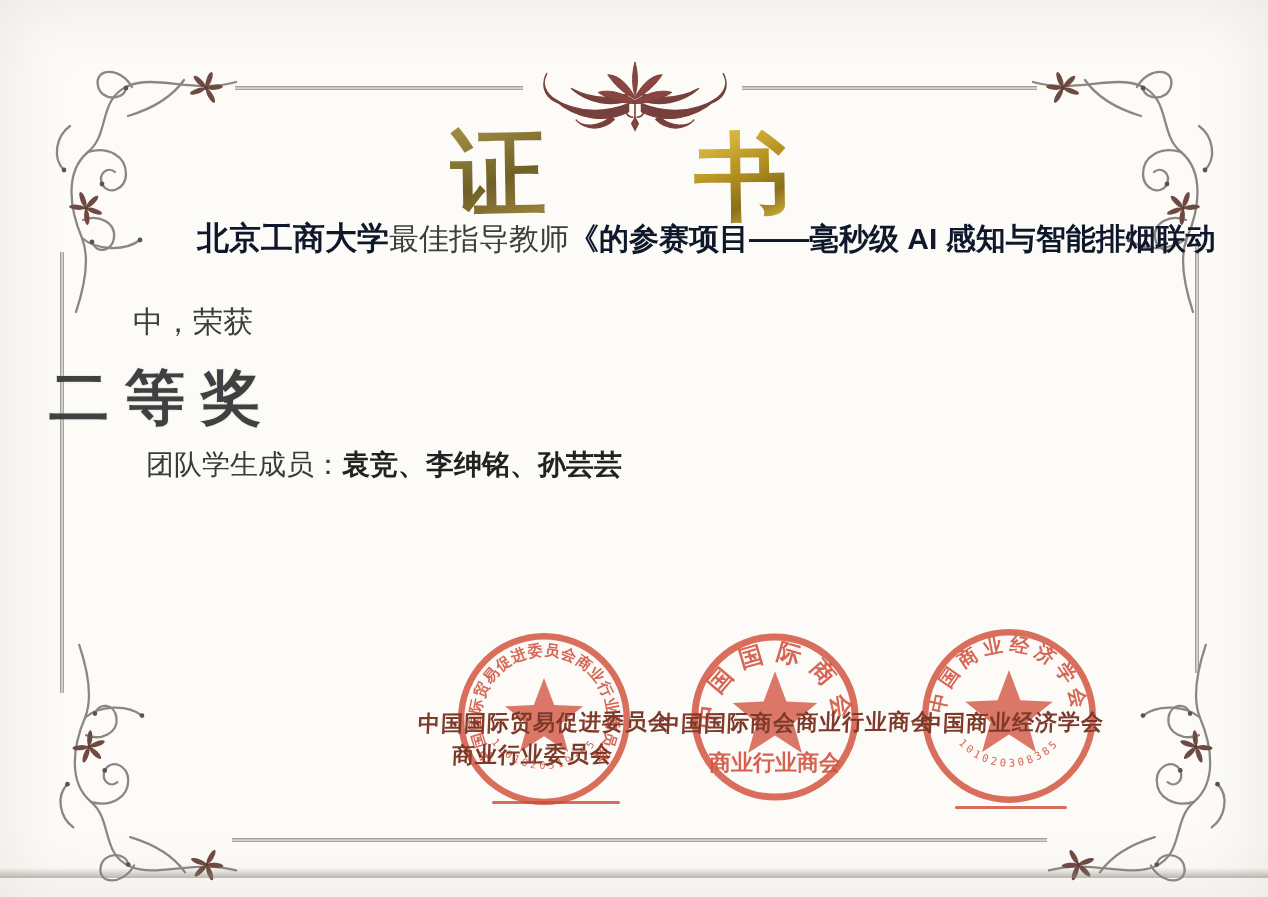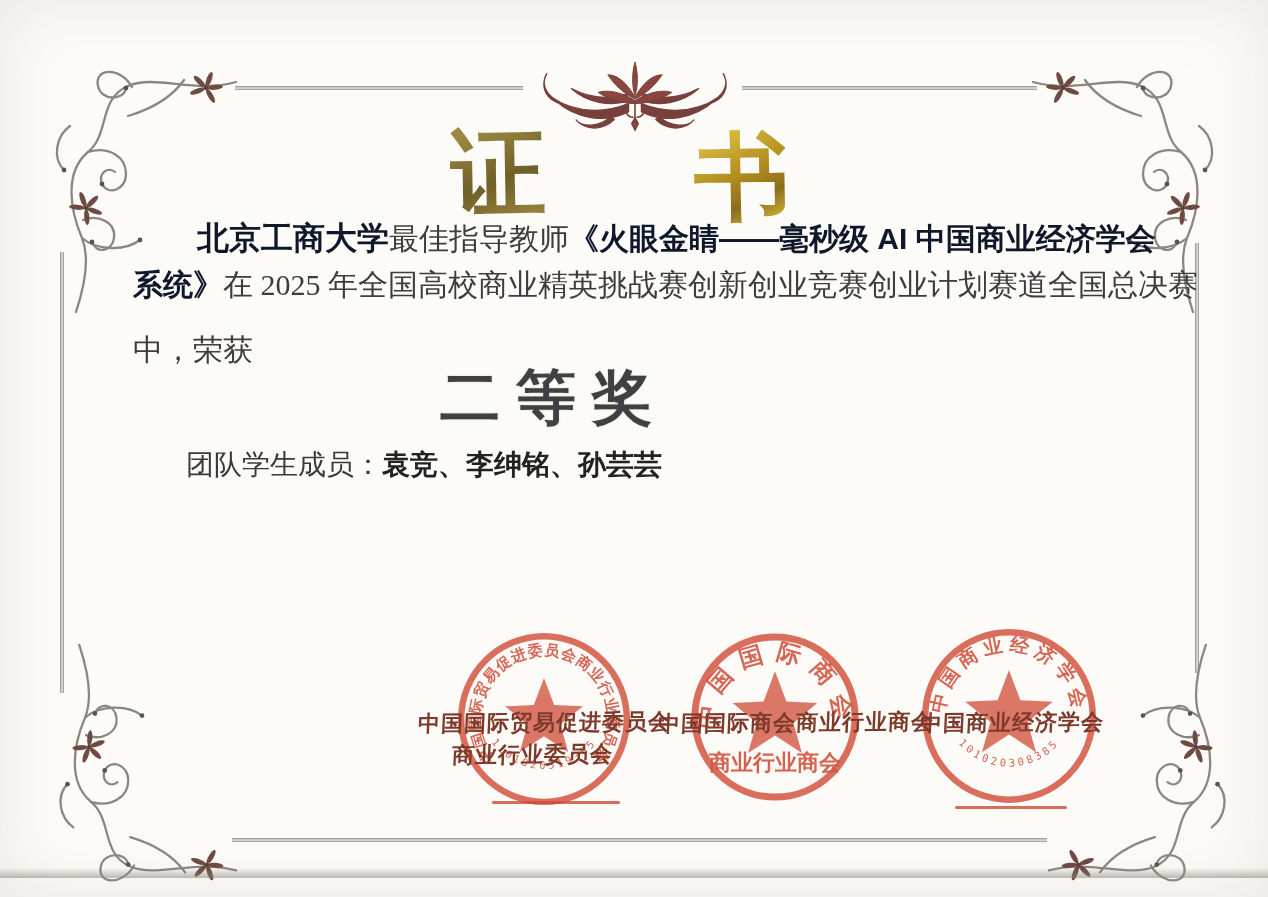--- a/index.html
+++ b/index.html
@@ -28,27 +28,28 @@
   }
   .title-char.bright{
     background:linear-gradient(155deg,#e3c24a 5%,#b3901f 45%,#8a6f1c 70%,#d8b83e 95%);
     -webkit-background-clip:text;background-clip:text;
   }
   
   .bodyline{font-size:30px;color:#3c3c3c;white-space:nowrap;line-height:1.2;}
   .b-heavy{font-family:"Liberation Sans","DejaVu Sans",sans-serif;font-weight:bold;color:#0f172a;}
   .b-reg{color:#3d3d3d;}
   .award{
-    width:1084px;text-align:center;
+    width:1084px;text-align:left;
     font-size:60px;font-weight:bold;letter-spacing:16px;text-indent:24px;
     color:#3e4044;
     font-family:"Liberation Serif","DejaVu Serif",serif;
     text-shadow:0 0 2px rgba(150,122,40,.35);
-  }
-  .people-line{font-size:28px;color:#3a3a3a;white-space:nowrap;margin-left:40px;}
+    padding-left:25px;
+  }
+  .people-line{font-size:28px;color:#3a3a3a;white-space:nowrap;}
   .people-line .names{font-weight:bold;color:#222;}
   
   .org{
     font-size:22px;font-weight:bold;color:#7d3a2a;
     letter-spacing:1px;white-space:nowrap;z-index:4;
     transform:skewX(-3deg) rotate(-0.5deg);
   }
   .date{
     font-size:29px;font-weight:bold;color:#473b33;
     letter-spacing:3px;white-space:nowrap;z-index:4;
@@ -135,26 +136,23 @@
       <path d="M150,80 l4,7 l-4,8 l-4,-8 Z"></path>
       <path d="M142,64 C136,72 140,79 148,79" fill="none"></path>
       <path d="M158,64 C164,72 160,79 152,79" fill="none"></path>
     </g>
   </svg>
 
   <div class="abs title-char" style="left:450px;top:126px;">证</div>
   <div class="abs title-char bright" style="left:694px;top:130px;">书</div>
 
   <div class="abs bodyline" style="left:133px;top:219px;">
-    <span style="display:inline-block;width:64px;"></span><span class="b-heavy" style="font-size:32px;">北京工商大学</span><span class="b-reg">最佳指导教师</span><span class="b-heavy">《火眼金睛——毫秒级 AI 中国商业经济学会</span>
+    <span style="display:inline-block;width:64px;"></span><span class="b-heavy" style="font-size:32px;">北京工商大学</span><span class="b-reg">最佳指导教师</span><span class="b-heavy">《的参赛项目——毫秒级 AI 感知与智能排烟联动</span>
   </div>
-  <div class="abs bodyline" style="left:133px;top:267px;">
-    <span class="b-heavy">系统》</span><span class="b-reg">在 2025 年全国高校商业精英挑战赛创新创业竞赛创业计划赛道全国总决赛</span>
-  </div>
-  <div class="abs bodyline" style="left:133px;top:332px;text-align:right;">
+  <div class="abs bodyline" style="left:133px;top:304px;text-align:right;">
     <span class="b-reg">中，荣获</span>
   </div>
 
   <div class="abs award" style="left:0;top:358px;">二等奖</div>
 
   <div class="abs people-line" style="left:146px;top:446px;">
     <span>团队学生成员：</span><span class="names">袁竞、李绅铭、孙芸芸</span>
   </div>
 
   <svg class="abs seal" style="left:453px;top:628px;" width="182" height="182" viewBox="0 0 200 200">

